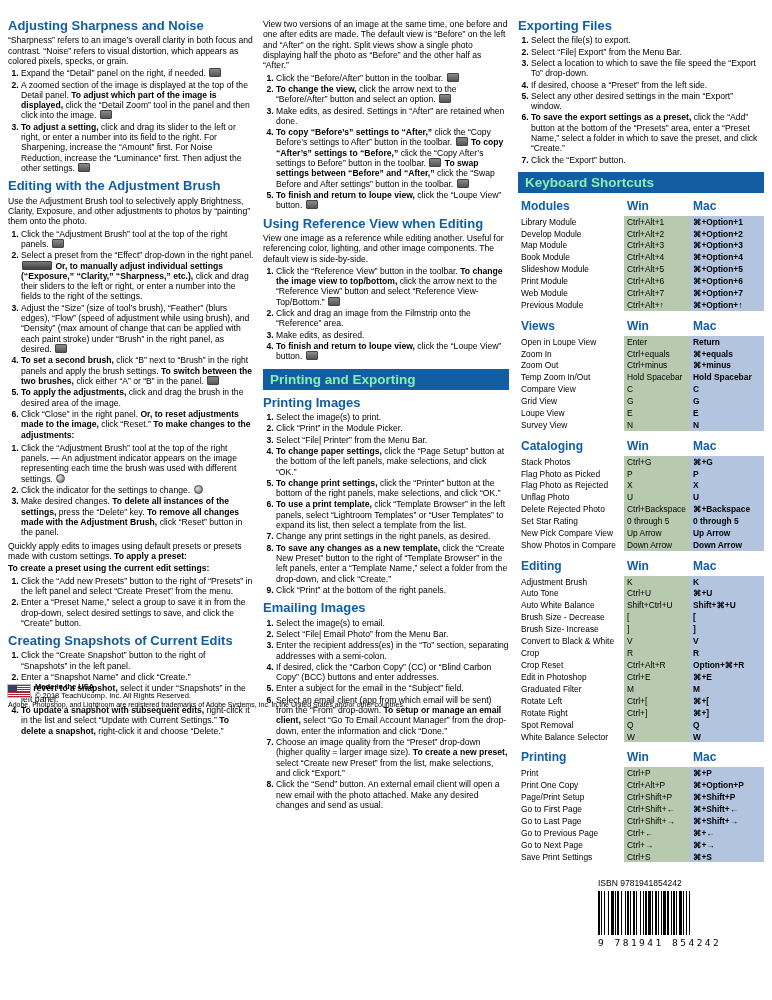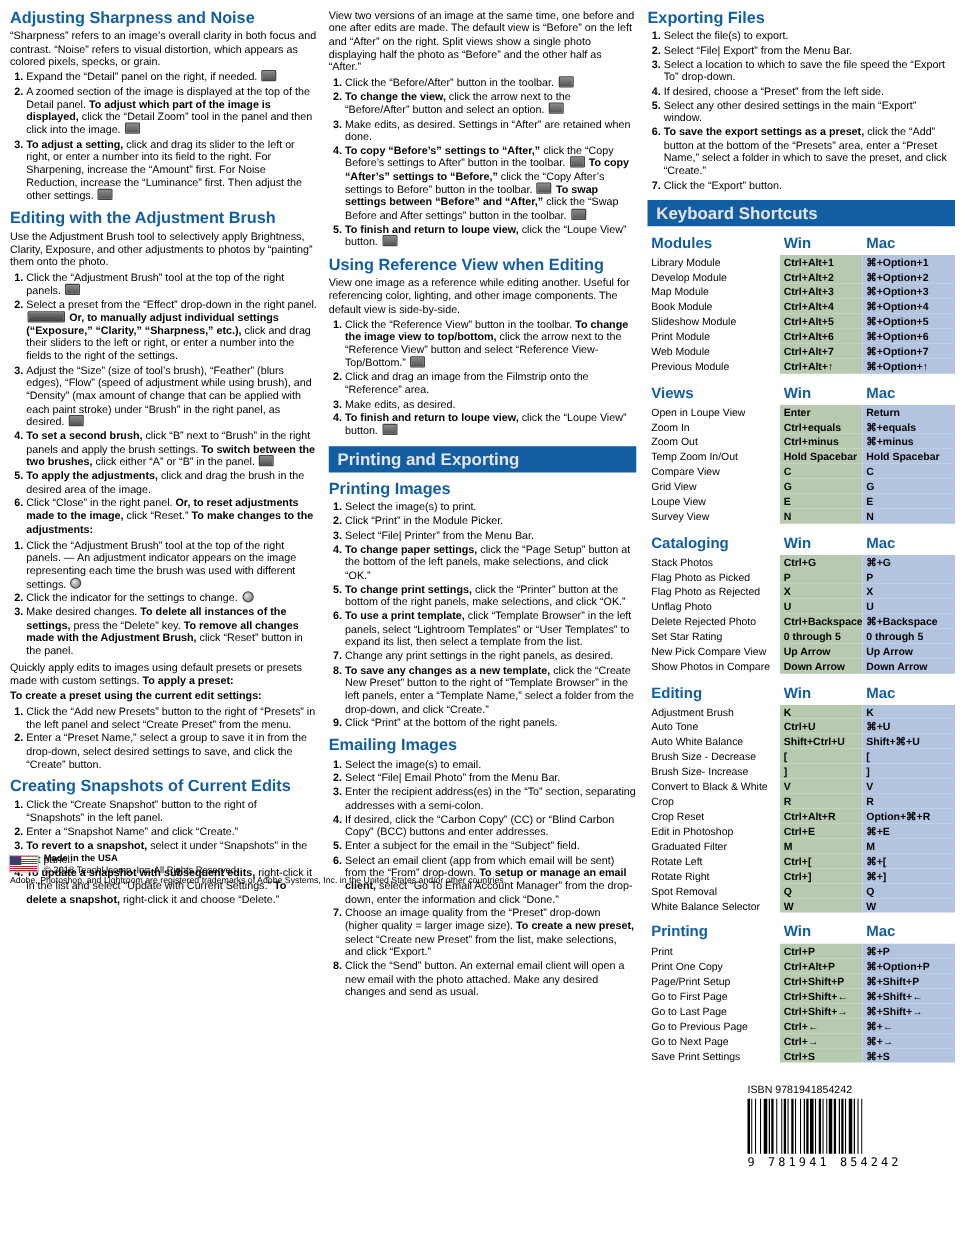--- a/index.html
+++ b/index.html
@@ -1,35 +1,35 @@
 <!DOCTYPE html>
 <html style="--accent: #135ea2; --win: #b7c9af; --mac: #b3c4de;"><head>
 <meta charset="utf-8">
 <style>
   :root{ --accent:#135ea2; --win:#b7c9af; --mac:#b3c4de; }
   *{box-sizing:border-box;}
   html,body{margin:0;padding:0;}
   body{width:772px;height:1000px;background:#fff;font-family:"Liberation Sans",sans-serif;color:#000;overflow:hidden;}
-  .page{position:relative;width:772px;height:712px;padding:7px 8px 4px;display:flex;gap:9px;}
+  .page{position:relative;width:772px;height:712px;padding:19px 8px 4px;display:flex;gap:9px;}
   .col{flex:1 1 0;min-width:0;}
   .heading{color:var(--accent);font-size:13px;font-weight:700;margin:6px 0 2px;line-height:1.1;}
   .col > .heading:first-child{margin-top:0;}
   .para{font-size:8.6px;line-height:1.2;margin:0 0 2px;}
   .steps{margin:2px 0 3px;padding-left:13px;font-size:8.6px;line-height:1.2;}
   .step{margin:0 0 1px;}
   .step::marker{font-weight:700;}
-  .banner{background:var(--accent);color:#e5e5e5;font-weight:700;font-size:13.5px;padding:3px 7px;margin:7px 0 5px;}
+  .banner{background:var(--accent);color:#86efac;font-weight:700;font-size:13.5px;padding:3px 7px;margin:7px 0 5px;}
   .inline-icon{display:inline-block;width:12px;height:9px;background:linear-gradient(#8a8a8a,#555);border:1px solid #444;border-radius:1px;vertical-align:-1px;margin:0 1px;}
   [data-name="effect-dropdown-icon"],[data-name="preset-group-icon"]{width:30px;background:linear-gradient(#777,#3f3f3f);}
   [data-name="adjustment-indicator-icon"],[data-name="indicator-selected-icon"]{width:9px;height:9px;border-radius:50%;background:radial-gradient(circle at 35% 35%, #e8e8e8, #6d6d6d);}
   .ssec{margin:0 0 7px;}
   .srow{display:flex;}
   .srow>div{padding:1px 3px 0;}
   .saction{width:106px;flex:none;font-size:8.4px;line-height:1.3;}
-  .swin{width:66px;flex:none;background:var(--win);font-weight:700;font-size:8.4px;line-height:1.3;}
+  .swin{width:66px;flex:none;background:var(--win);font-weight:400;font-size:8.4px;line-height:1.3;}
   .smac{flex:1;background:var(--mac);font-weight:700;font-size:8.4px;line-height:1.3;}
   .sheader>div{background:transparent;color:var(--accent);font-weight:700;font-size:12px;padding-bottom:1px;}
   .isbn-box{width:172px;margin:12px 0 0 auto;padding:4px 6px 2px;}
   .isbn-label{font-size:8.5px;margin-bottom:3px;}
   .barcode{height:44px;display:flex;align-items:stretch;}
   .barcode span{display:block;height:100%;}
   .bb{background:#000;} .bw{background:#fff;}
   .isbn-number{font-size:9.5px;letter-spacing:2.5px;margin-top:2px;font-family:"DejaVu Sans Mono",monospace;}
   .footer{position:absolute;left:8px;bottom:4px;width:560px;}
   .foot-top{display:flex;align-items:center;gap:5px;}

